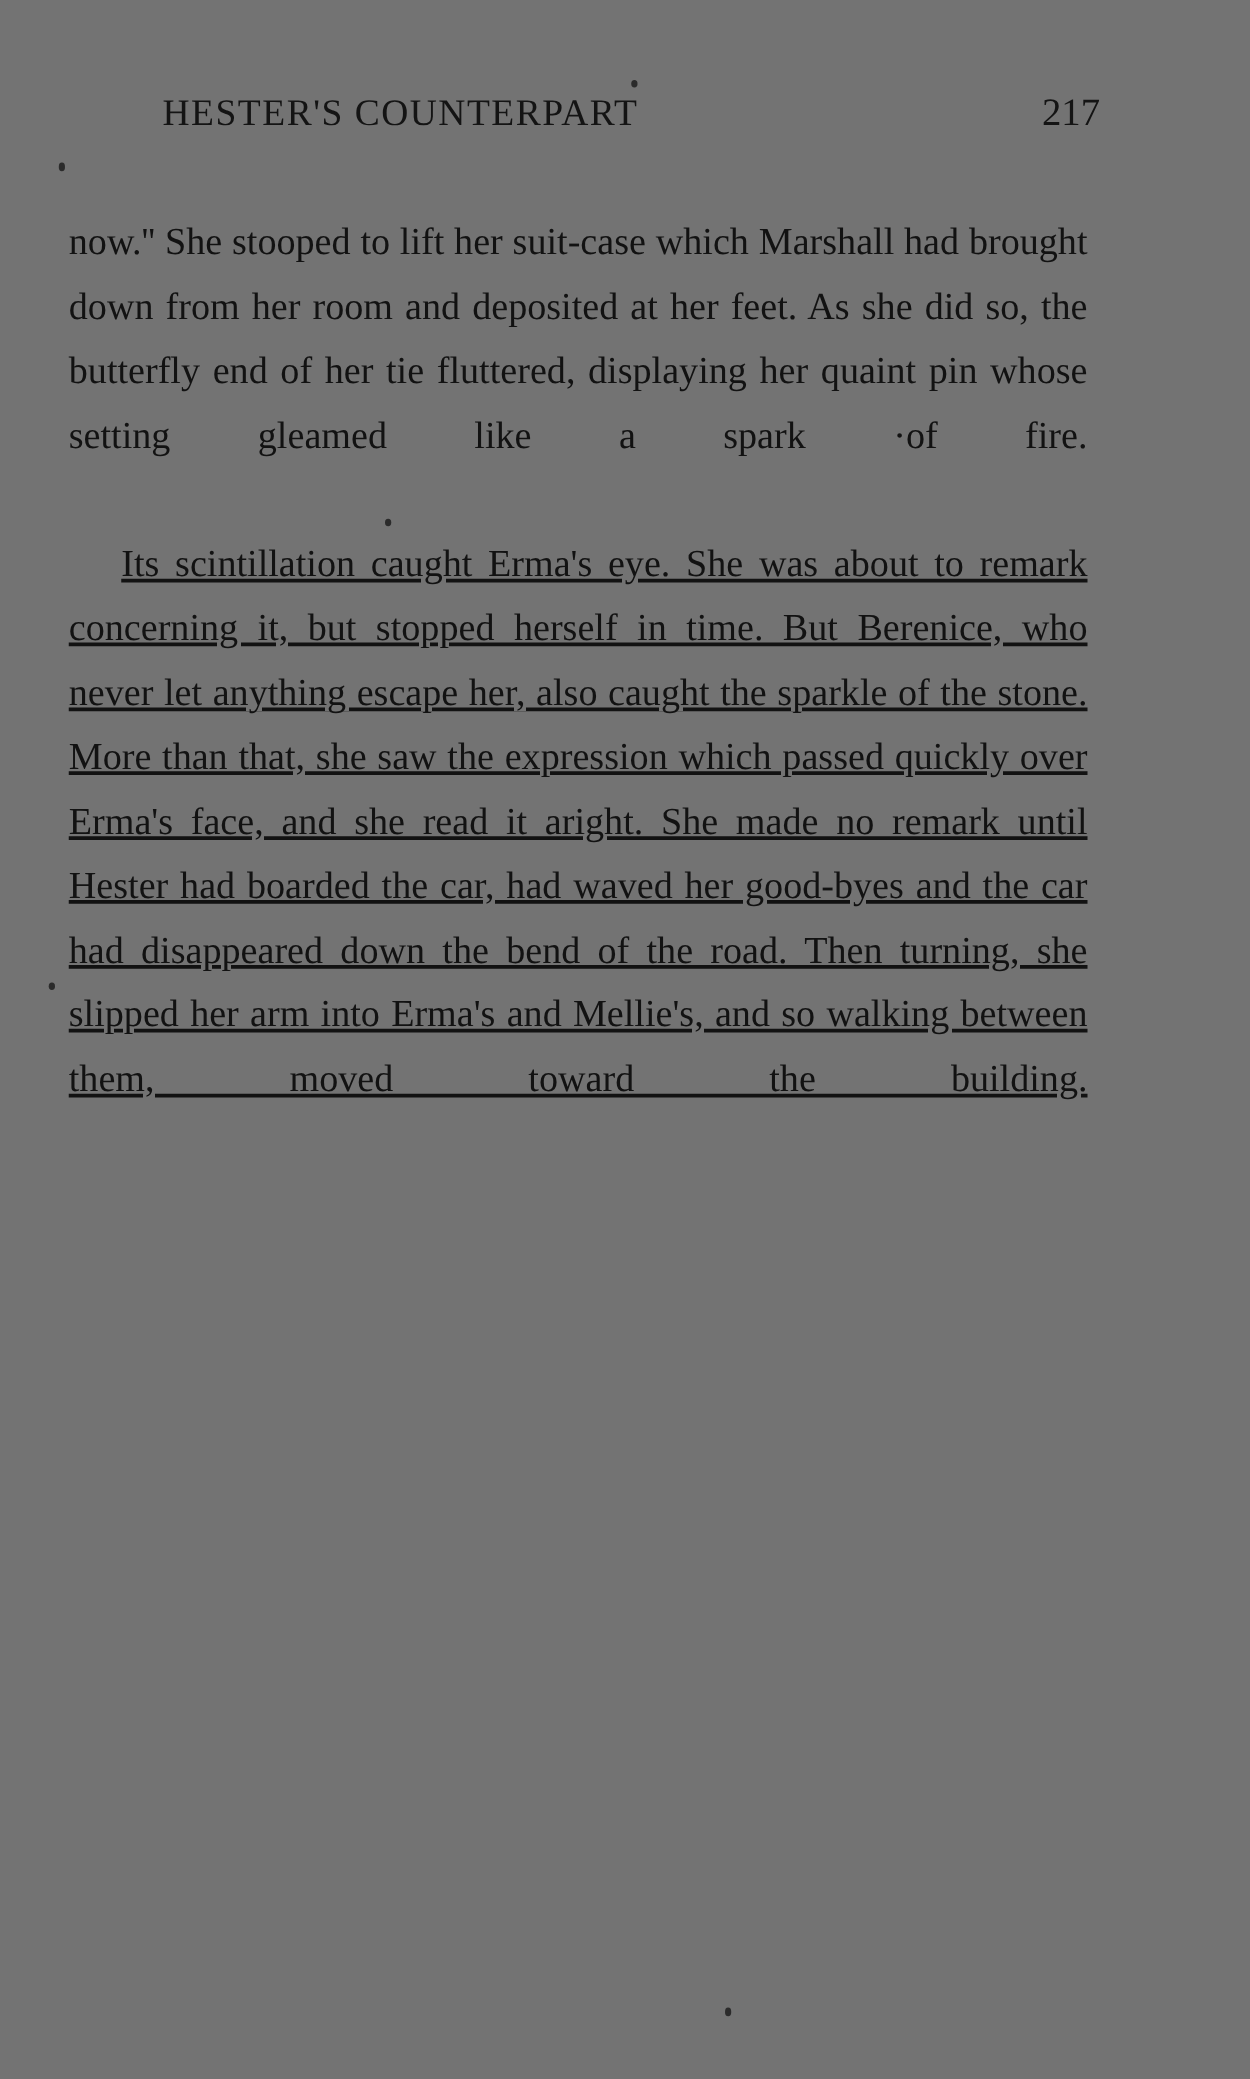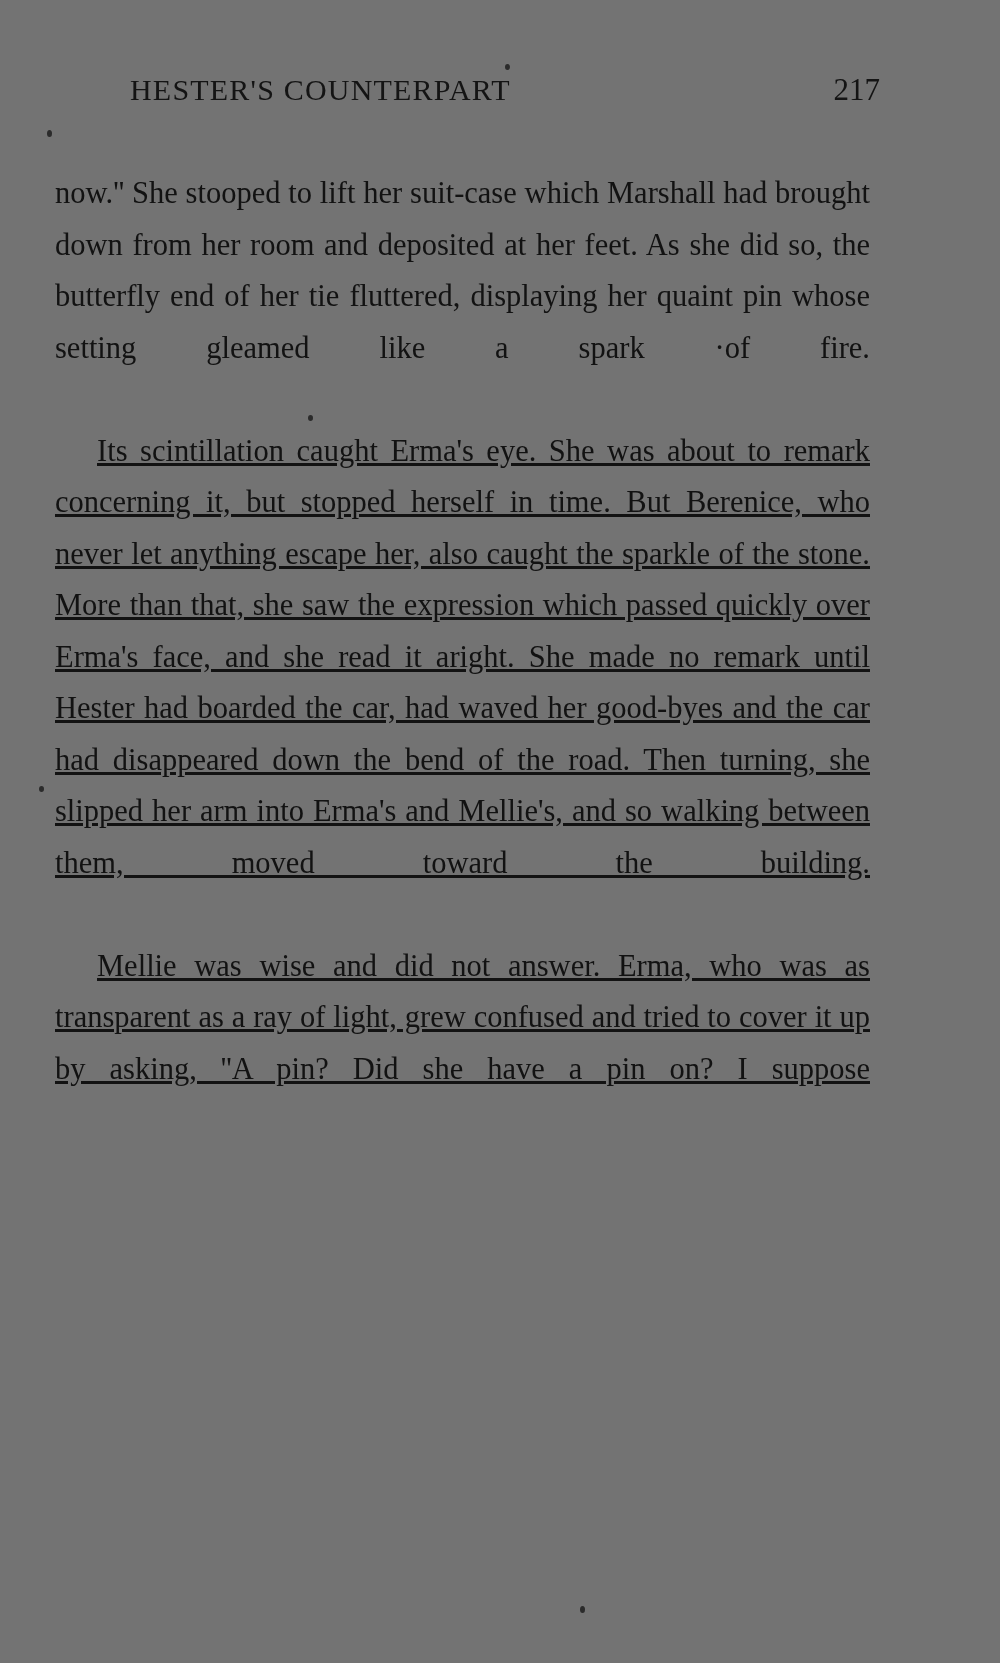--- a/index.html
+++ b/index.html
@@ -97,16 +97,15 @@
   <div class="stray-mark mark-d"></div>
 
   <div class="running-head">
     <span class="title">HESTER'S COUNTERPART</span>
     <span class="folio">217</span>
   </div>
 
   <div class="body-text">
     <p>now.''  She stooped to lift her suit-case which Marshall had brought down from her room and deposited at her feet.  As she did so, the butterfly end of her tie fluttered, displaying her quaint pin whose setting gleamed like a spark ·of fire.</p>
     <p class="indent">Its scintillation caught Erma's eye.  She was about to remark concerning it, but stopped herself in time.  But Berenice, who never let anything escape her, also caught the sparkle of the stone.  More than that, she saw the expression which passed quickly over Erma's face, and she read it aright.  She made no remark until Hester had boarded the car, had waved her good-byes and the car had disappeared down the bend of the road.  Then turning, she slipped her arm into Erma's and Mellie's, and so walking between them, moved toward the building.</p>
-    <p class="indent">Mellie was wise and did not answer.  Erma, who was as transparent as a ray of light, grew confused and tried to cover it up by asking, ''A pin?  Did she have a pin on?  I suppose</p>
   </div>
 
 </div>
 
 </body></html>

